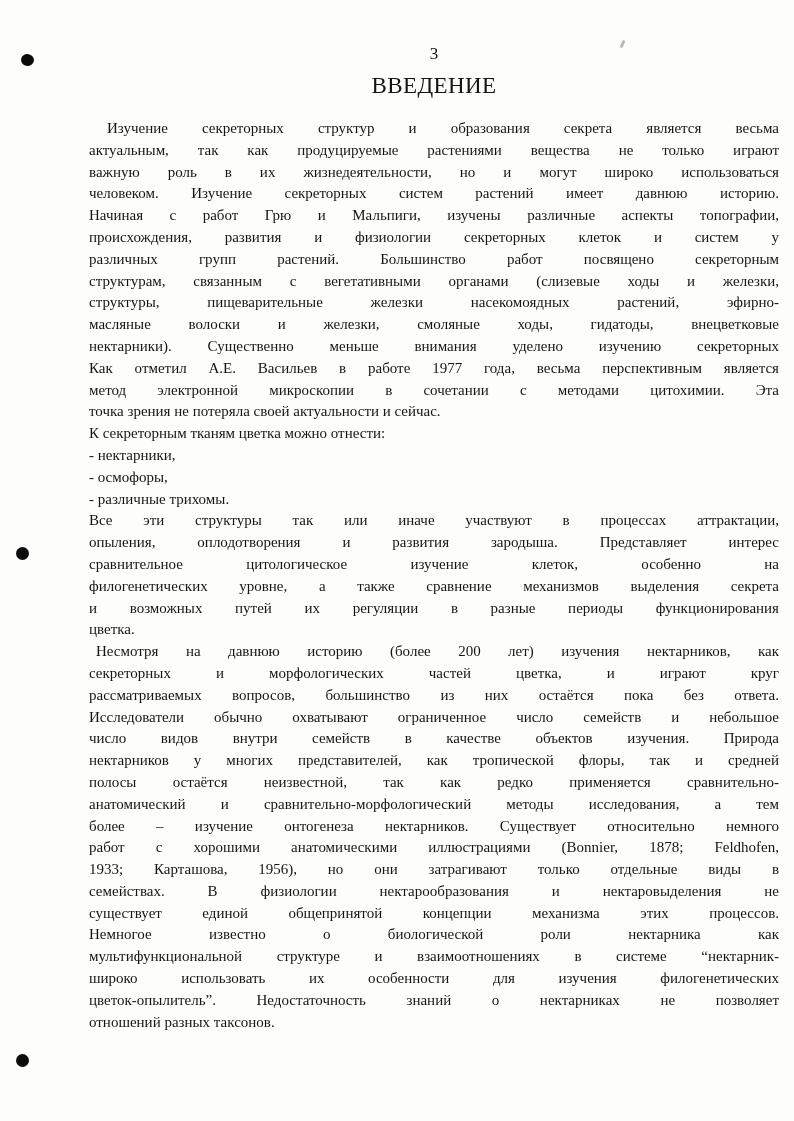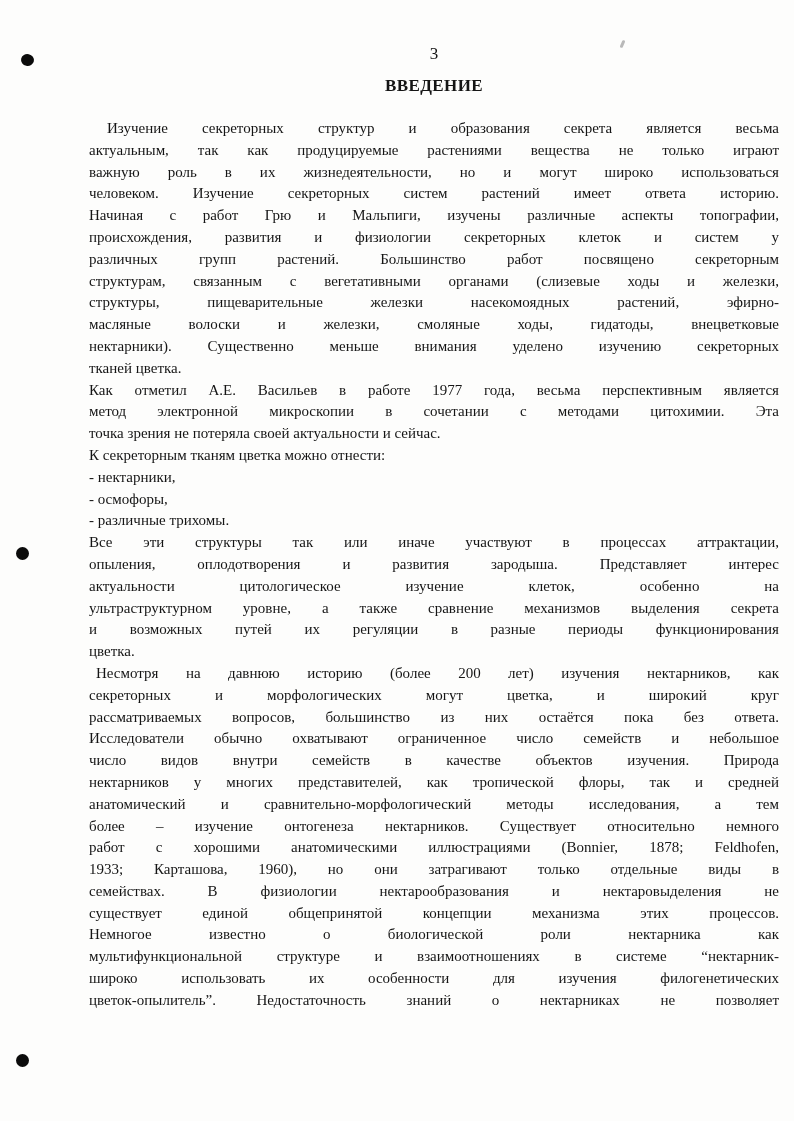--- a/index.html
+++ b/index.html
@@ -6,21 +6,21 @@
   .page{
     position:relative;
     width:794px;height:1121px;
     background:#fdfdfc;
     font-family:"Liberation Serif", serif;
     color:#151515;
     overflow:hidden;
   }
   .header{position:absolute;left:89px;top:44px;width:690px;text-align:center;}
   .pagenum{font-size:17px;line-height:20px;}
-  .title{margin-top:11px;font-size:17px;font-weight:bold;letter-spacing:.4px;line-height:22px;}
+  .title{margin-top:11px;font-size:23px;font-weight:normal;letter-spacing:.4px;line-height:22px;}
   .textblock{position:absolute;left:89px;top:118px;width:690px;}
   .para{margin:0;padding:0;}
   .line{
     font-size:15px;
     line-height:21.8px;
     height:21.8px;
     text-align:justify;
     text-align-last:justify;
     white-space:normal;
   }
@@ -47,29 +47,28 @@
     <div class="pagenum">3</div>
     <div class="title">ВВЕДЕНИЕ</div>
   </div>
 
   <div class="textblock">
 
     <div class="para">
       <div class="line indent-lg">Изучение секреторных структур и образования секрета является весьма</div>
       <div class="line">актуальным, так как продуцируемые растениями вещества не только играют</div>
       <div class="line">важную роль в их жизнедеятельности, но и могут широко использоваться</div>
-      <div class="line">человеком. Изучение секреторных систем растений имеет ответа историю.</div>
+      <div class="line">человеком. Изучение секреторных систем растений имеет давнюю историю.</div>
       <div class="line">Начиная с работ Грю и Мальпиги, изучены различные аспекты топографии,</div>
       <div class="line">происхождения, развития и физиологии секреторных клеток и систем у</div>
       <div class="line">различных групп растений. Большинство работ посвящено секреторным</div>
       <div class="line">структурам, связанным с вегетативными органами (слизевые ходы и железки,</div>
       <div class="line">структуры, пищеварительные железки насекомоядных растений, эфирно-</div>
       <div class="line">масляные волоски и железки, смоляные ходы, гидатоды, внецветковые</div>
       <div class="line">нектарники). Существенно меньше внимания уделено изучению секреторных</div>
-      <div class="line last">тканей цветка.</div>
     </div>
 
     <div class="para">
       <div class="line">Как отметил А.Е. Васильев в работе 1977 года, весьма перспективным является</div>
       <div class="line">метод электронной микроскопии в сочетании с методами цитохимии. Эта</div>
       <div class="line last">точка зрения не потеряла своей актуальности и сейчас.</div>
     </div>
 
     <div class="para">
       <div class="line last">К секреторным тканям цветка можно отнести:</div>
@@ -77,39 +76,41 @@
 
     <div class="para">
       <div class="line last">- нектарники,</div>
       <div class="line last">- осмофоры,</div>
       <div class="line last">- различные трихомы.</div>
     </div>
 
     <div class="para">
       <div class="line">Все эти структуры так или иначе участвуют в процессах аттрактации,</div>
       <div class="line">опыления, оплодотворения и развития зародыша. Представляет интерес</div>
-      <div class="line">актуальности цитологическое изучение клеток, особенно на</div>
-      <div class="line">ультраструктурном уровне, а также сравнение механизмов выделения секрета</div>
+      <div class="line">сравнительное цитологическое изучение клеток, особенно на</div>
+      <div class="line">филогенетических уровне, а также сравнение механизмов выделения секрета</div>
       <div class="line">и возможных путей их регуляции в разные периоды функционирования</div>
       <div class="line last">цветка.</div>
     </div>
 
     <div class="para">
       <div class="line indent-sm">Несмотря на давнюю историю (более 200 лет) изучения нектарников, как</div>
-      <div class="line">секреторных и морфологических могут цветка, и широкий круг</div>
+      <div class="line">секреторных и морфологических частей цветка, и играют круг</div>
       <div class="line">рассматриваемых вопросов, большинство из них остаётся пока без ответа.</div>
       <div class="line">Исследователи обычно охватывают ограниченное число семейств и небольшое</div>
       <div class="line">число видов внутри семейств в качестве объектов изучения. Природа</div>
       <div class="line">нектарников у многих представителей, как тропической флоры, так и средней</div>
+      <div class="line">полосы остаётся неизвестной, так как редко применяется сравнительно-</div>
       <div class="line">анатомический и сравнительно-морфологический методы исследования, а тем</div>
       <div class="line">более – изучение онтогенеза нектарников. Существует относительно немного</div>
       <div class="line">работ с хорошими анатомическими иллюстрациями (Bonnier, 1878; Feldhofen,</div>
-      <div class="line">1933; Карташова, 1960), но они затрагивают только отдельные виды в</div>
+      <div class="line">1933; Карташова, 1956), но они затрагивают только отдельные виды в</div>
       <div class="line">семействах. В физиологии нектарообразования и нектаровыделения не</div>
       <div class="line">существует единой общепринятой концепции механизма этих процессов.</div>
       <div class="line">Немногое известно о биологической роли нектарника как</div>
       <div class="line">мультифункциональной структуре и взаимоотношениях в системе “нектарник-</div>
       <div class="line">широко использовать их особенности для изучения филогенетических</div>
       <div class="line">цветок-опылитель”. Недостаточность знаний о нектарниках не позволяет</div>
+      <div class="line last">отношений разных таксонов.</div>
     </div>
 
   </div>
 </div>
 
 </body></html>

